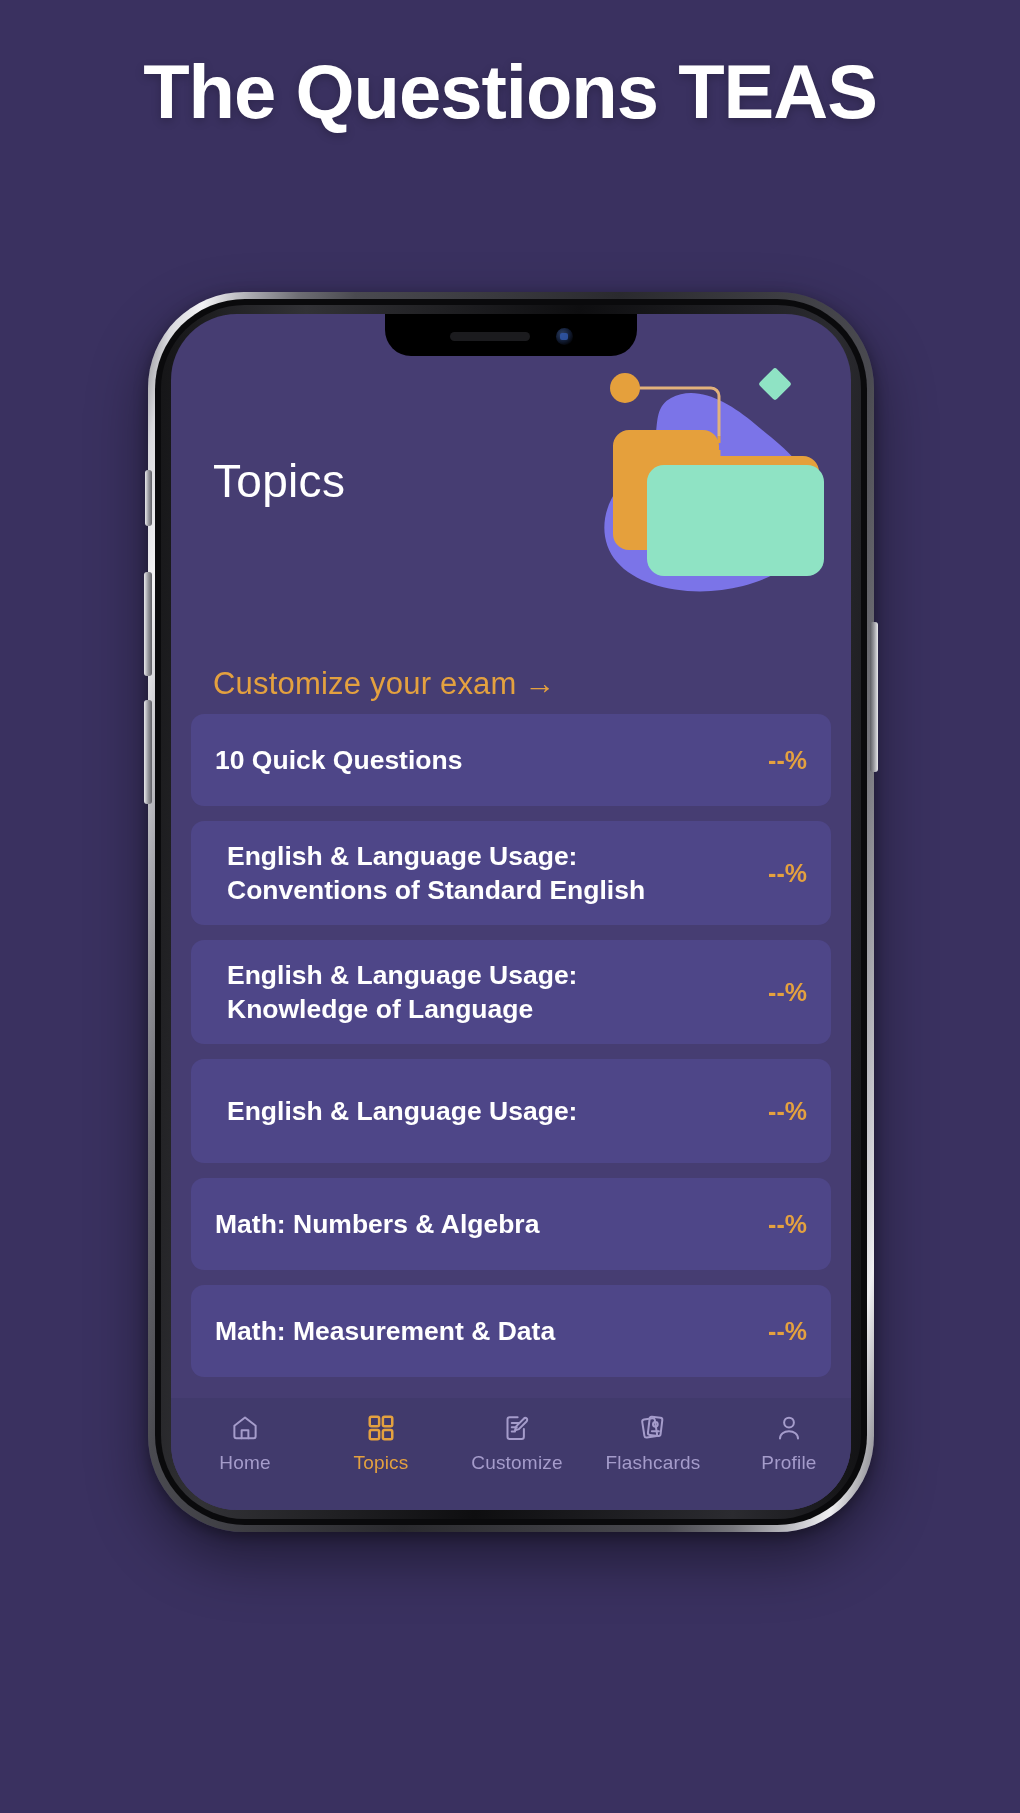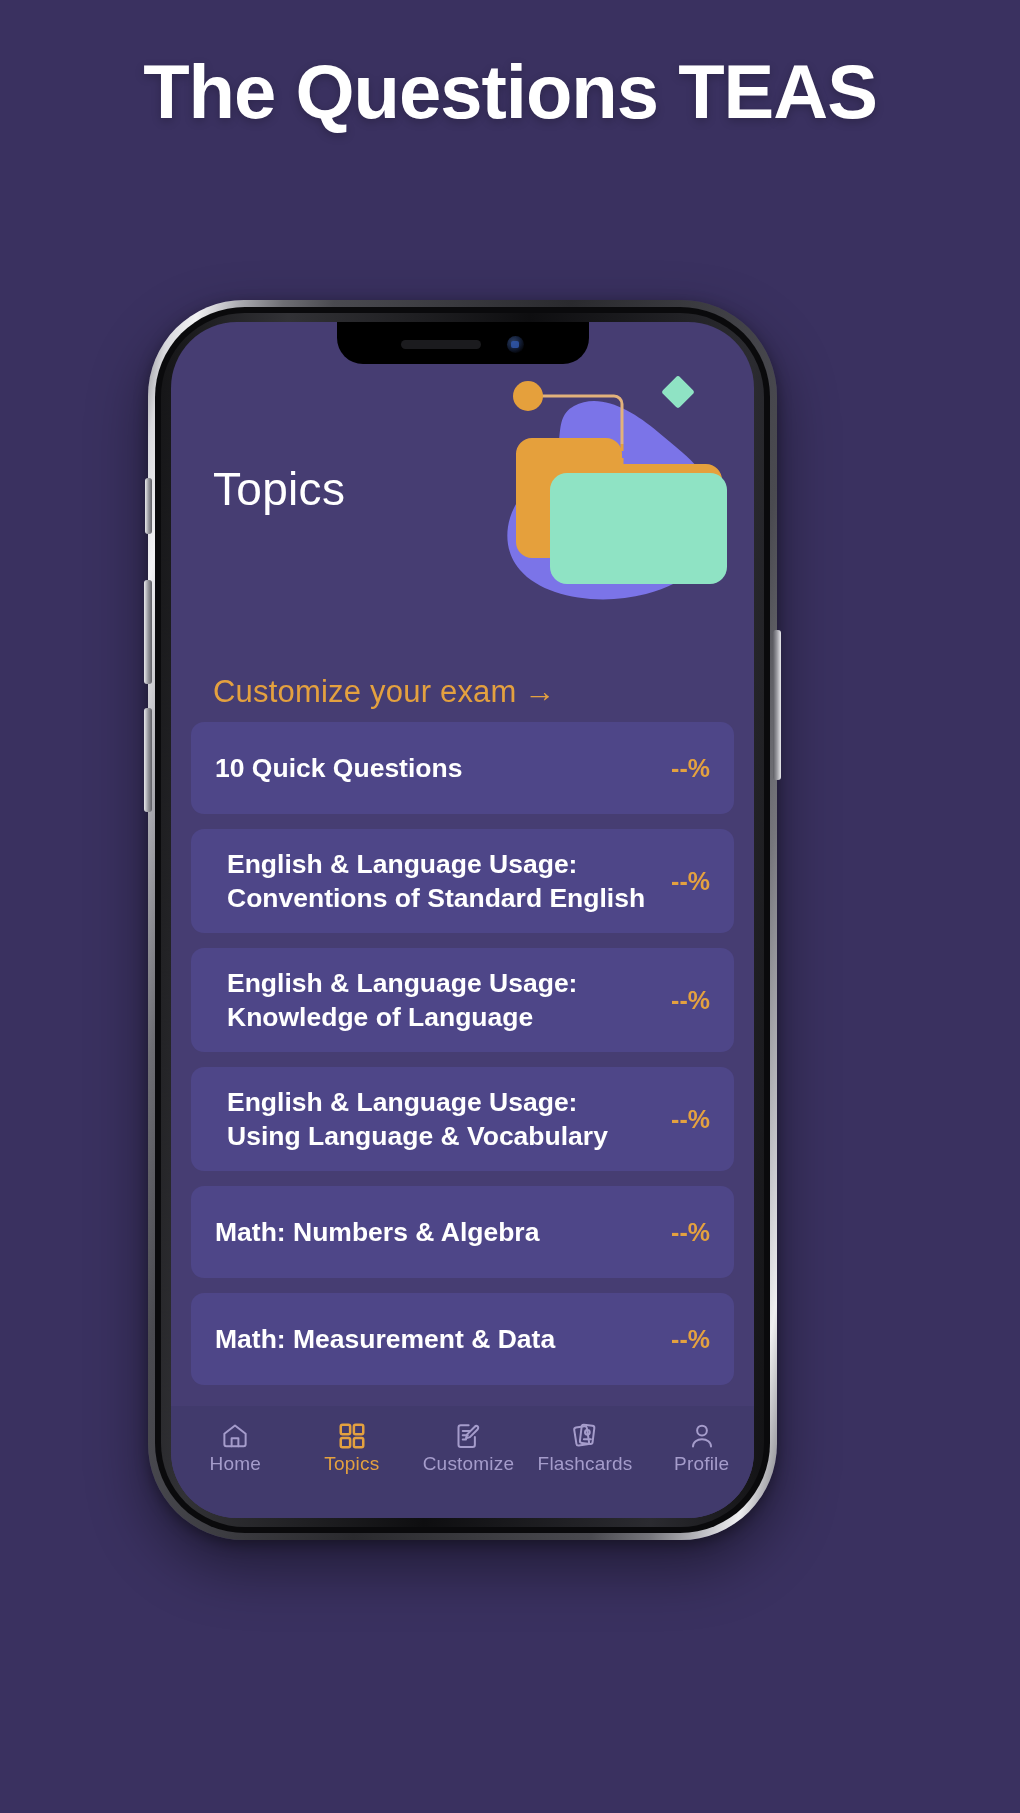--- a/index.html
+++ b/index.html
@@ -21,22 +21,22 @@
     font-weight:bold;
     line-height:1.32;
     letter-spacing:-1px;
     text-shadow:0 3px 10px rgba(0,0,0,.22);
   }
   .headline span{ display:block; }
 
   
   .phone-wrap{
     position:absolute;
-    left:148px; top:300px;
-    width:629px; height:1240px;
+    left:148px; top:292px;
+    width:726px; height:1240px;
   }
   
   .phone-outer{
     position:absolute; inset:0;
     border-radius:96px;
     background:linear-gradient(100deg,
        #7d7d82 0%, #d9d9dd 3%, #f2f2f4 6%, #a9a9af 11%,
        #6e6e74 16%, #4a4a50 22%,
        #2a2a2e 50%,
        #4a4a50 78%, #76767c 85%, #c9c9ce 92%, #efeff1 95%, #8a8a90 99%);
@@ -172,20 +172,21 @@
   .tabbar{
     flex:0 0 auto;
     height:112px;
     background:#413a6c;
     display:flex; align-items:flex-start;
     padding-top:13px;
   }
   .tab{
     flex:1 1 0;
     display:flex; flex-direction:column; align-items:center;
+    gap:7px;
     padding-left:12px;
   }
   .tab .ic{ height:34px; display:flex; align-items:center; justify-content:center; }
   .tab .lbl{ font-size:19px; color:#a59ccb; letter-spacing:.2px; }
   .tab.active .lbl{ color:#e4a13f; }
 </style>
 </head>
 <body>
 
 <div class="headline">
@@ -263,21 +264,20 @@
           <div class="topic-label">
             <span>English &amp; Language Usage:</span>
             <span class="l2">Knowledge of Language</span>
           </div>
           <div class="topic-pct">--%</div>
         </div>
 
         <div class="topic-card two-line">
           <div class="topic-label">
             <span>English &amp; Language Usage:</span>
-            <span class="l2">Using Language &amp; Vocabulary</span>
           </div>
           <div class="topic-pct">--%</div>
         </div>
 
         <div class="topic-card">
           <div class="topic-label">
             <span>Math: Numbers &amp; Algebra</span>
           </div>
           <div class="topic-pct">--%</div>
         </div>

